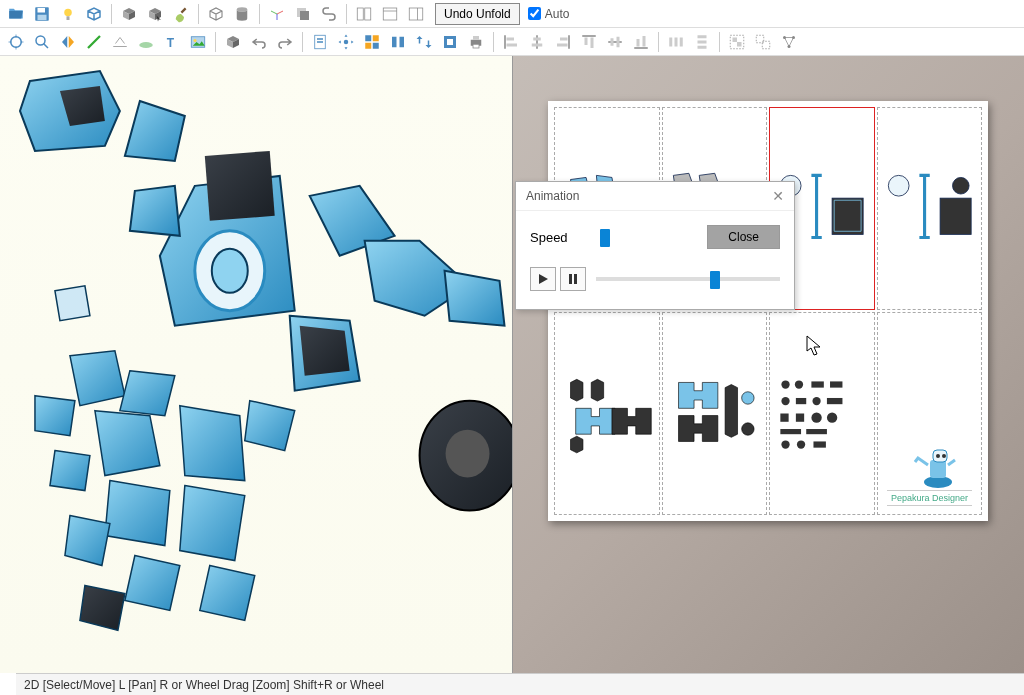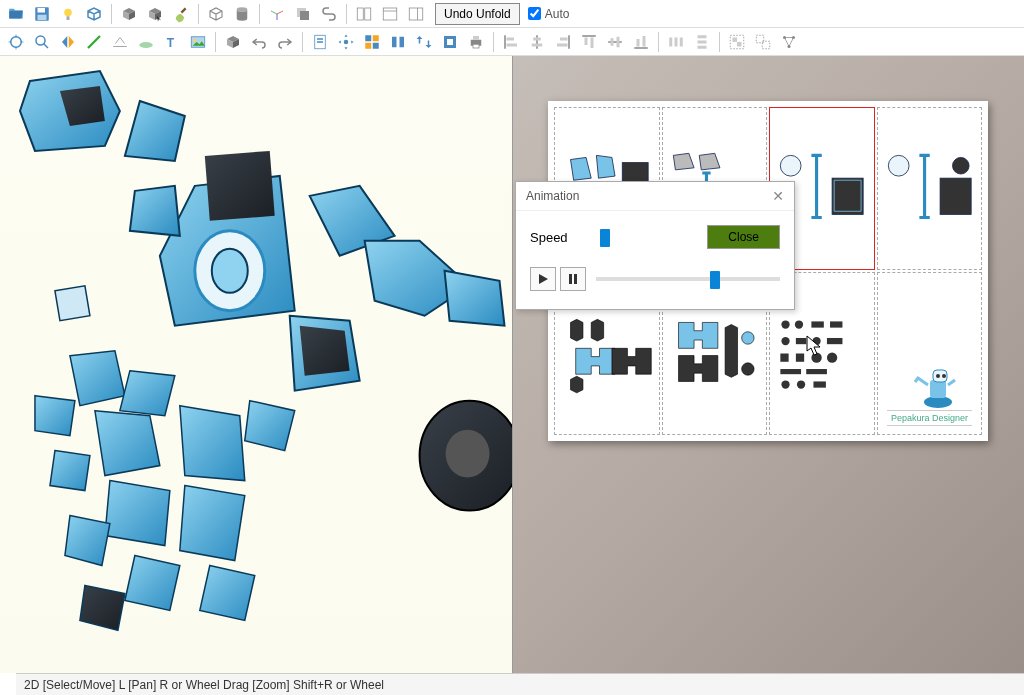--- a/index.html
+++ b/index.html
@@ -13,38 +13,38 @@
 .tool-btn svg { width: 18px; height: 18px; }
 
 .undo-btn { border: 1px solid #888; background: #f5f5f5; padding: 2px 8px; font-size: 12px; height: 22px; cursor: pointer; margin-left: 6px; }
 .checkbox-label { display: flex; align-items: center; margin-left: 8px; font-size: 12px; color: #555; }
 .checkbox-label input { margin-right: 4px; }
 
 .main { display: flex; height: calc(695px - 56px - 22px); }
 .panel-3d { flex: 1; background: linear-gradient(to bottom, #fdfdf3, #fbfbef); position: relative; border-right: 1px solid #999; overflow: hidden; }
 .panel-2d { flex: 1; background: linear-gradient(135deg, #c5bdb7 0%, #b5aaa3 50%, #9b9089 100%); position: relative; display: flex; align-items: flex-start; justify-content: center; padding-top: 45px; }
 
-.paper { background: #fff; width: 440px; height: 340px; box-shadow: 2px 3px 8px rgba(0,0,0,0.4); display: grid; grid-template-columns: repeat(4, 1fr); grid-template-rows: repeat(2, 1fr); gap: 2px; padding: 6px; }
+.paper { background: #fff; width: 440px; height: 420px; box-shadow: 2px 3px 8px rgba(0,0,0,0.4); display: grid; grid-template-columns: repeat(4, 1fr); grid-template-rows: repeat(2, 1fr); gap: 2px; padding: 6px; }
 .paper-cell { border: 1px dashed #aaa; position: relative; overflow: hidden; font-size: 6px; }
 .paper-cell.selected { border: 1px solid #d22; }
 .paper-cell svg { width: 100%; height: 100%; }
 
 .logo-cell { display: flex; flex-direction: column; align-items: center; justify-content: flex-end; padding-bottom: 8px; }
 .logo-cell .robot-img { width: 60px; height: 50px; }
 .logo-cell .logo-text { font-size: 9px; color: #4a8; border-bottom: 1px solid #ccc; border-top: 1px solid #ccc; padding: 2px 4px; }
 
 .dialog { position: absolute; left: 499px; top: 181px; width: 280px; background: #fff; border: 1px solid #aaa; box-shadow: 2px 2px 6px rgba(0,0,0,0.2); z-index: 100; margin-left: 16px; }
 .dialog-title { padding: 6px 10px; font-size: 12px; color: #555; border-bottom: 1px solid #eee; display: flex; justify-content: space-between; align-items: center; }
 .dialog-close { cursor: pointer; color: #888; font-size: 14px; }
 .dialog-body { padding: 14px 14px 18px 14px; }
 .speed-row { display: flex; align-items: center; margin-bottom: 18px; }
 .speed-label { width: 60px; font-size: 13px; }
 .speed-slider { position: relative; flex: 1; height: 4px; margin-right: 12px; }
 .speed-handle { position: absolute; top: -6px; left: 10px; width: 10px; height: 18px; background: #0a84d6; border-radius: 1px; cursor: pointer; }
-.close-btn { border: 1px solid #999; background: #4d7c0f; padding: 4px 20px; font-size: 12px; cursor: pointer; }
+.close-btn { border: 1px solid #999; background: #a3a3a3; padding: 4px 20px; font-size: 12px; cursor: pointer; }
 .play-row { display: flex; align-items: center; }
 .play-btn, .pause-btn { width: 26px; height: 24px; border: 1px solid #aaa; background: #fafafa; display: flex; align-items: center; justify-content: center; margin-right: 4px; cursor: pointer; }
 .progress { flex: 1; height: 4px; background: #ddd; position: relative; margin-left: 6px; }
 .progress-handle { position: absolute; top: -6px; left: 62%; width: 10px; height: 18px; background: #0a84d6; border-radius: 1px; cursor: pointer; }
 
 .statusbar { position: absolute; bottom: 0; left: 16px; right: 0; height: 22px; background: #f5f5f5; border-top: 1px solid #ccc; display: flex; justify-content: space-between; align-items: center; padding: 0 8px; font-size: 12px; color: #333; }
 
 .cursor-arrow { position: absolute; left: 806px; top: 335px; z-index: 50; pointer-events: none; }
 </style>
 </head>

